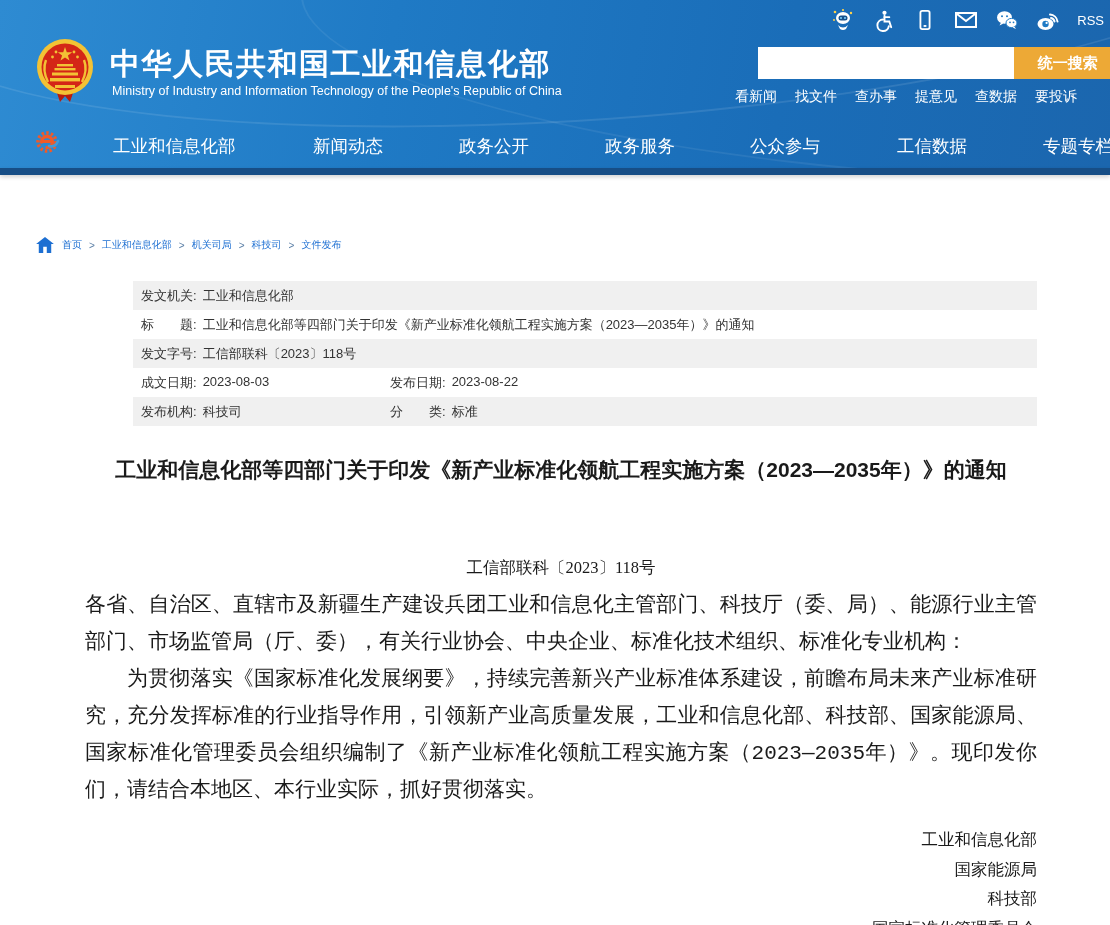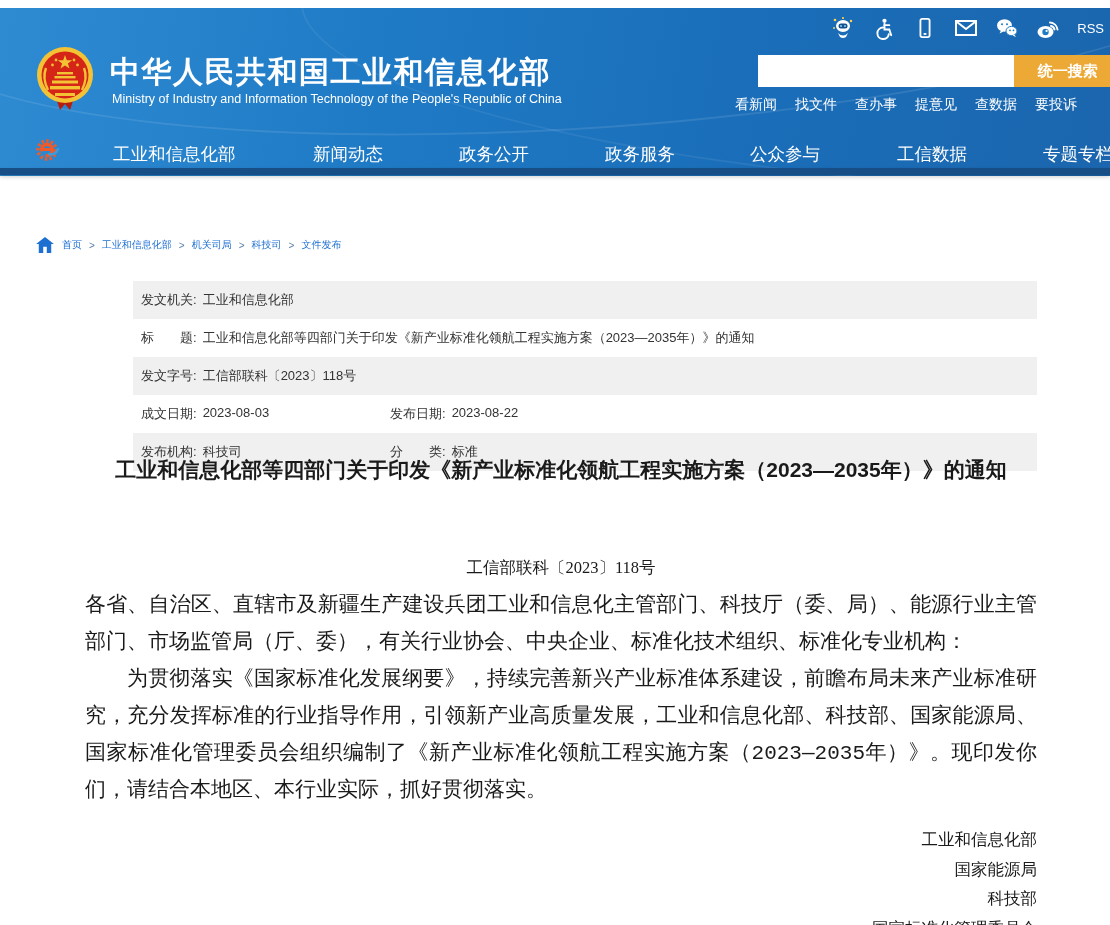--- a/index.html
+++ b/index.html
@@ -4,21 +4,20 @@
 <style>
   * { margin:0; padding:0; box-sizing:border-box; }
   body { font-family:"Liberation Sans","DejaVu Sans",sans-serif; background:#ffffff; }
   #page { position:relative; width:1110px; height:925px; overflow:hidden; background:#ffffff; }
 
   
   .site-header {
     position:absolute; top:0; left:0; width:1110px; height:168px;
     background:linear-gradient(100deg,#2e8bd2 0%,#1f7ac5 35%,#1a6db8 70%,#1b66ae 100%);
     overflow:hidden;
-    margin-top:8px;
   }
   .wave1,.wave2 {
     position:absolute; width:1400px; height:300px; border-radius:50%;
     border:2px solid rgba(255,255,255,0.10); pointer-events:none;
   }
   .wave1 { top:-180px; left:-100px; transform:rotate(-4deg); }
   .wave2 { top:-120px; left:300px; transform:rotate(3deg); border-color:rgba(255,255,255,0.07); }
   .header-strip {
     position:absolute; top:168px; left:0; width:1110px; height:7px;
     background:#174e86; box-shadow:0 2px 4px rgba(0,0,0,0.18);
@@ -46,21 +45,21 @@
   .nav-item { position:absolute; top:8px; color:#ffffff; font-size:17.5px; cursor:pointer; white-space:nowrap; }
 
   
   .breadcrumb { position:absolute; top:205px; left:36px; display:flex; align-items:center; font-size:10px;margin-top:32px; }
   .crumb-home { width:18px; height:16px; margin-right:8px; cursor:pointer; }
   .crumb-link { color:#1d6fd2; cursor:pointer; white-space:nowrap; }
   .crumb-sep { color:#5b7fa6; margin:0 7px; }
 
   
   .meta-table { position:absolute; top:281px; left:133px; width:904px; font-size:13px; color:#333333; }
-  .meta-row { height:38px; display:flex; align-items:center; }
+  .meta-row { height:29px; display:flex; align-items:center; }
   .meta-row.gray { background:#f0f0f0; }
   .meta-cell1 { padding-left:8px; white-space:nowrap; }
   .meta-cell2 { position:absolute; left:257px; white-space:nowrap; }
   .meta-row { position:relative; }
   .meta-label { margin-right:6px; white-space:pre; }
   .meta-value { color:#333333; }
   .meta-inline { display:flex; }
 
   
   .article { position:absolute; top:455px; left:85px; width:952px; color:#1a1a1a; }

